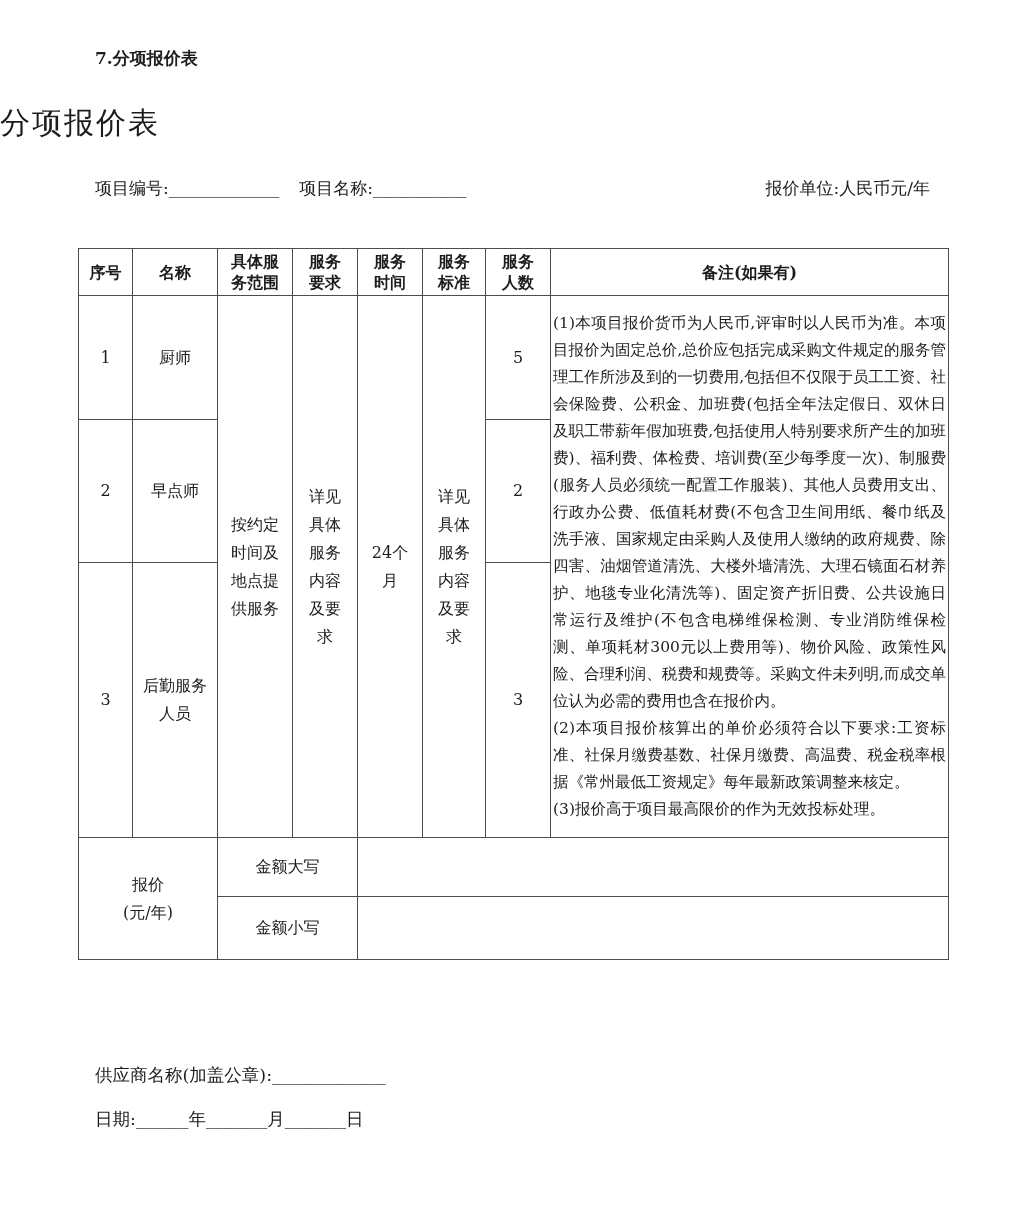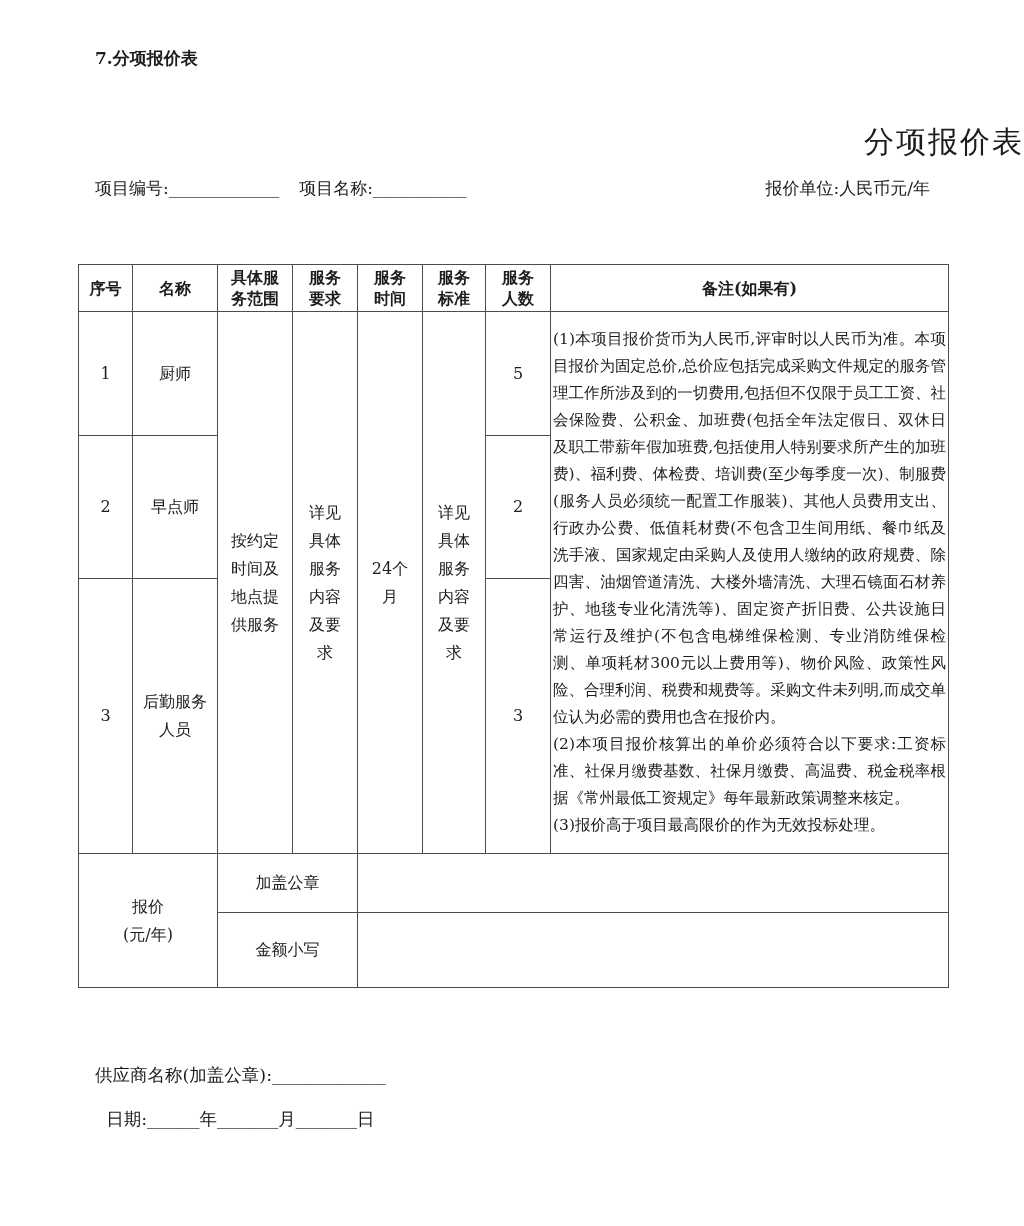--- a/index.html
+++ b/index.html
@@ -10,59 +10,59 @@
     font-family:"DejaVu Serif","Liberation Serif",serif;
     color:#1c1c1c;
     overflow:hidden;
   }
   .section-label {
     position:absolute; left:95px; top:46px;
     font-size:17px; line-height:24px;font-weight:bold;
   }
   .doc-title {
     position:absolute; left:0; top:102px; width:100%;
-    text-align:right; font-size:30px; font-weight:normal;
-    letter-spacing:2px; line-height:42px;margin-top:19px;
+    text-align:left; font-size:30px; font-weight:normal;
+    letter-spacing:2px; line-height:42px;
   }
   .meta-line {
     position:absolute; left:95px; right:94px; top:176px;
     display:flex; justify-content:space-between; align-items:flex-start;
     font-size:17px; line-height:24px; white-space:nowrap;
   }
   .meta-gap { display:inline-block; width:20px; }
   table.quote {
-    position:absolute; left:78px; top:264px; width:870px;
+    position:absolute; left:78px; top:248px; width:870px;
     border-collapse:collapse; table-layout:fixed;
   }
   table.quote th, table.quote td {
     border:1px solid #4d4d4d;
     text-align:center; vertical-align:middle;
     font-size:16px; font-weight:normal;
     line-height:28px; padding:2px;
     overflow:hidden;
   }
   table.quote th { font-weight:bold; line-height:21px; }
   .pre { white-space:pre-line; }
   .bold { font-weight:bold; }
   tr.head-row  { height:44px; }
   tr.body-row1 { height:124px; }
   tr.body-row2 { height:143px; }
   tr.body-row3 { height:275px; }
   tr.money-row1 { height:59px; }
-  tr.money-row2 { height:75px; }
+  tr.money-row2 { height:63px; }
   td.remark-cell { padding:6px 11px; vertical-align:middle; }
   .remark-text {
     font-size:15.5px; line-height:27px;
     text-align:justify; white-space:pre-line;
   }
   .signature {
     position:absolute; left:95px; top:1062px;
     font-size:17.5px; line-height:26px;
   }
-  .signature .sig-line { margin-bottom:18px; white-space:nowrap;text-align:center; }
+  .signature .sig-line { margin-bottom:18px; white-space:nowrap; }
 </style>
 </head>
 <body>
 
 <div class="page">
 
   <div class="section-label">7.分项报价表</div>
 
   <h1 class="doc-title">分项报价表</h1>
 
@@ -133,21 +133,21 @@
       </tr>
       <tr class="body-row3">
         <td>3</td>
         <td class="pre">后勤服务
 人员</td>
         <td>3</td>
       </tr>
       <tr class="money-row1">
         <td colspan="2" rowspan="2" class="pre bold">报价
 (元/年)</td>
-        <td colspan="2" class="bold">加盖公章</td>
+        <td colspan="2" class="bold">金额大写</td>
         <td colspan="4"></td>
       </tr>
       <tr class="money-row2">
         <td colspan="2" class="bold">金额小写</td>
         <td colspan="4"></td>
       </tr>
     </tbody>
   </table>
 
   <div class="signature">

